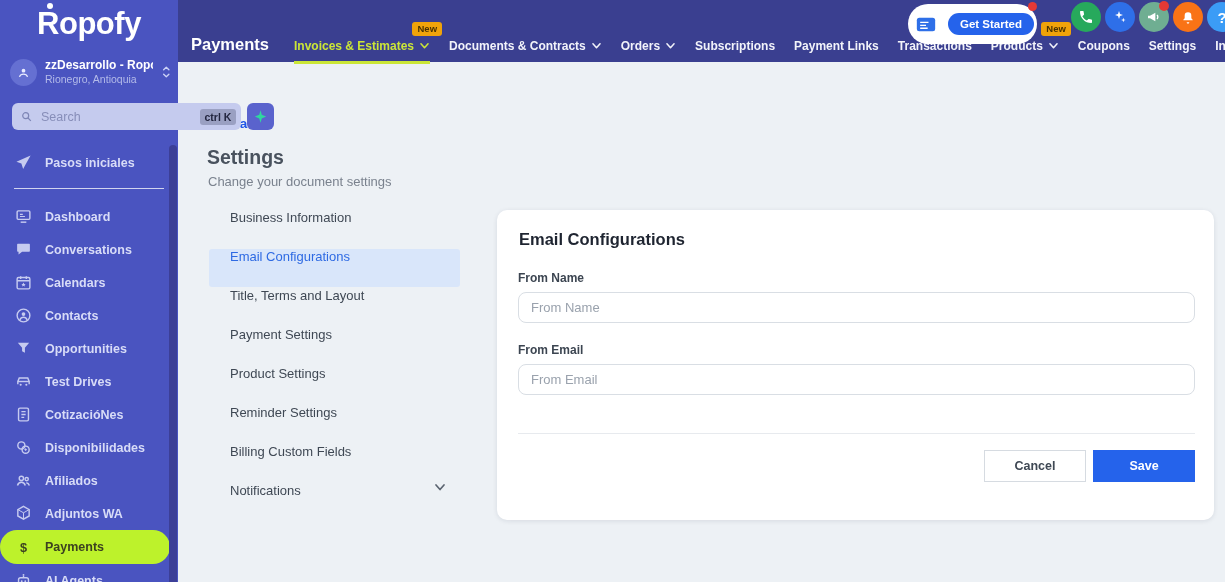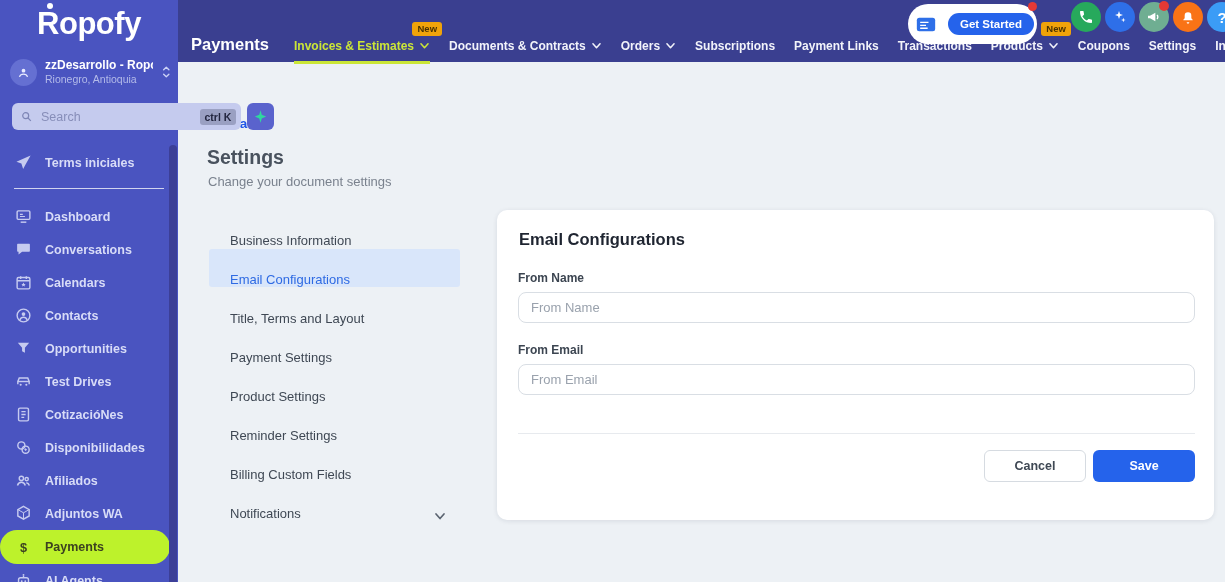--- a/index.html
+++ b/index.html
@@ -68,38 +68,38 @@
   .mega-dot{position:absolute;top:-1px;right:0;width:10px;height:10px;border-radius:50%;background:#e53935;}
 
   
   .content{position:absolute;left:178px;top:62px;right:0;bottom:0;background:#edf1f5;}
   .back-link{position:absolute;top:54px;left:29px;display:flex;align-items:center;gap:7px;
              color:#2157e8;font-size:13.5px;font-weight:bold;cursor:pointer;}
   .back-link .arr{width:16px;height:14px;}
   .page-title{position:absolute;top:84px;left:29px;font-size:19.5px;font-weight:600;color:#49525e;}
   .page-sub{position:absolute;top:112px;left:30px;font-size:13px;color:#7a828e;}
   .settings-menu{position:absolute;top:148px;left:31px;width:251px;}
-  .menu-item{height:38px;display:flex;align-items:flex-end;padding:0 14px 0 21px;font-size:13px;
+  .menu-item{height:38px;display:flex;align-items:flex-start;padding:0 14px 0 21px;font-size:13px;
              color:#3f4854;cursor:pointer;border-radius:3px;margin-bottom:1px;}
   .menu-item.active{background:#d9e6fa;color:#2e6ae3;}
   .menu-item .chev{margin-left:auto;width:12px;height:9px;color:#5b6470;}
 
   .card{position:absolute;left:319px;top:148px;width:717px;height:310px;background:#fff;
         border-radius:10px;box-shadow:0 1px 5px rgba(20,30,60,.10);}
   .card-title{position:absolute;top:20px;left:22px;font-size:16.5px;font-weight:bold;color:#1e2430;}
   .field{position:absolute;left:21px;right:19px;}
   .field-0{top:61px;}
   .field-1{top:133px;}
   .field label{display:block;font-size:12px;font-weight:bold;color:#3c4551;margin-bottom:7px;}
   .field input{width:100%;box-sizing:border-box;height:31px;border:1px solid #d9dee4;border-radius:8px;
                font-size:13px;padding:0 12px;color:#333;outline:none;font-family:"Liberation Sans",sans-serif;}
   .field input::placeholder{color:#9aa2ad;}
   .card-divider{position:absolute;top:223px;left:21px;right:19px;height:1px;background:#e7eaee;}
   .btn-row{position:absolute;top:240px;right:19px;display:flex;gap:7px;}
-  .btn{height:32px;width:102px;border-radius:6px;font-size:12.5px;font-weight:bold;cursor:pointer;
+  .btn{height:32px;width:102px;border-radius:0;font-size:12.5px;font-weight:bold;cursor:pointer;
        display:flex;align-items:center;justify-content:center;font-family:"Liberation Sans",sans-serif;}
   .btn-cancel{background:#fff;border:1px solid #d6dbe1;color:#3f4854;}
   .btn-save{background:#2563eb;border:none;color:#fff;}
 </style>
 </head>
 <body>
 
 <div id="app">
 
   <aside class="sidebar">
@@ -146,21 +146,21 @@
 
     <nav class="side-nav">
       <div>
 
           <div class="side-item">
             <span class="icon">
               <svg viewBox="0 0 24 24">
                 <path d="M22 2L2 11l7 2.5L11.5 21l3-5.5L22 2z" fill="currentColor"></path>
               </svg>
             </span>
-            <span>Terms iniciales</span>
+            <span>Pasos iniciales</span>
           </div>
         </div>
       <div class="side-divider"></div>
       <div>
 
           <div class="side-item">
             <span class="icon">
               <svg viewBox="0 0 24 24">
                 <rect x="3" y="4" width="18" height="12" rx="1.5" fill="none" stroke="currentColor" stroke-width="2"></rect>
                 <path d="M7 9h4M7 12h7" stroke="currentColor" stroke-width="1.6"></path>

